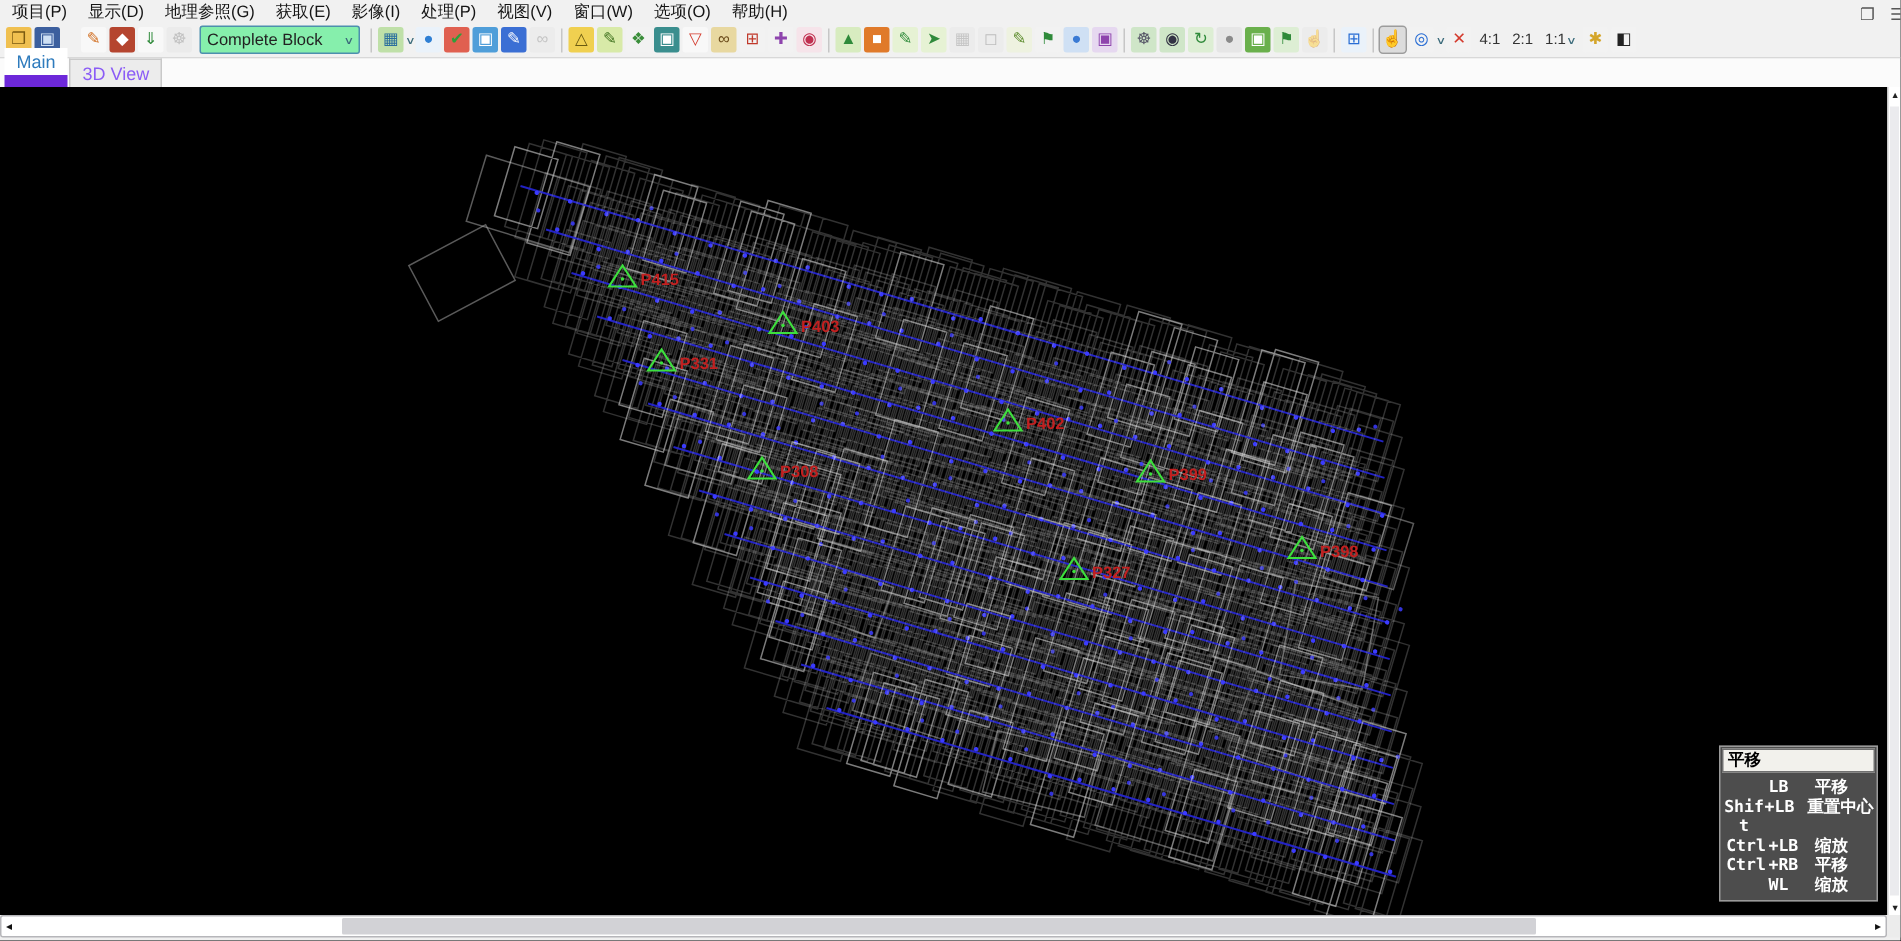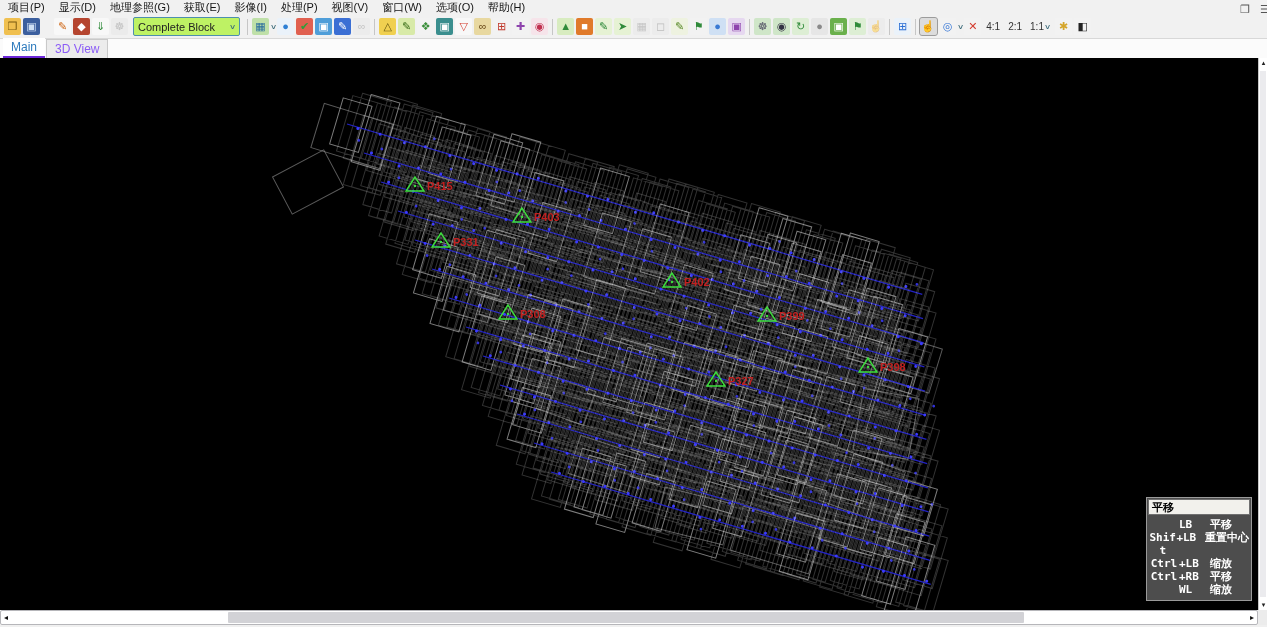--- a/index.html
+++ b/index.html
@@ -16,27 +16,27 @@
   .toolbar{position:absolute;top:15px;left:0;width:1267px;height:24px;background:#f1f1f1;
     border-bottom:1px solid #d8d8d8;display:flex;align-items:center;padding-left:3px;box-sizing:border-box;}
   .tb-icon{width:17px;height:17px;border-radius:2px;display:flex;align-items:center;justify-content:center;
     font-size:11px;line-height:17px;margin:0 1px;box-sizing:border-box;flex:0 0 auto;cursor:default;}
   .tb-icon.pressed{background:#dcdcdc;outline:1px solid #9c9c9c;}
   .tb-icon.disabled{opacity:.45;}
   .tb-sep{width:1px;height:16px;background:#c6c6c6;margin:0 3px;flex:0 0 auto;}
   .tb-gap{width:12px;flex:0 0 auto;}
   .tb-text{font-size:10px;color:#333;padding:2px 3px;margin:0 1px;flex:0 0 auto;display:flex;align-items:center;}
   .caret{font-size:7px;color:#3a6a7a;margin-left:1px;transform:scaleX(1.4);}
-  .combo{height:17px;width:97px;background:#bef264;border:1px solid #4d8fae;border-radius:2px;font-size:11px;
+  .combo{height:17px;width:97px;background:#86efac;border:1px solid #4d8fae;border-radius:2px;font-size:11px;
     color:#222;display:flex;align-items:center;justify-content:space-between;padding:0 4px;margin:12px 4px;flex:0 0 auto;box-sizing:content-box;}
   
   .tabbar{position:absolute;top:39px;left:0;width:1267px;height:19px;background:#fbfbfb;
     display:flex;align-items:flex-end;padding-left:3px;box-sizing:border-box;}
   .tab{font-size:12px;padding:2px 8px 2px;margin-right:1px;cursor:default;}
-  .tab.active{color:#2e7bbd;background:#fff;border-bottom:2px solid #6d28d9;}
+  .tab.active{color:#2e7bbd;background:#fff;border-bottom:8px solid #6d28d9;}
   .tab.inactive{color:#8b5cf6;background:#ececec;border:1px solid #c9c9c9;border-bottom:none;}
   .tab-action{position:absolute;top:3px;font-size:11px;color:#555;}
   
   .viewport{position:absolute;top:58px;left:0;width:1258px;height:552px;background:#000;overflow:hidden;}
   
   .overlay{position:absolute;left:1146px;top:497px;width:106px;background:#4d4d4d;
     border:1px solid #9a9a9a;box-sizing:border-box;z-index:5;}
   .overlay-title{margin:1px;background:#f2f1ec;border:1px solid #707070;color:#000;
     font-weight:bold;font-size:11px;line-height:14px;padding:0 3px;}
   .overlay-rows{padding:2px 2px 4px 2px;font-family:"DejaVu Sans Mono",monospace;}

